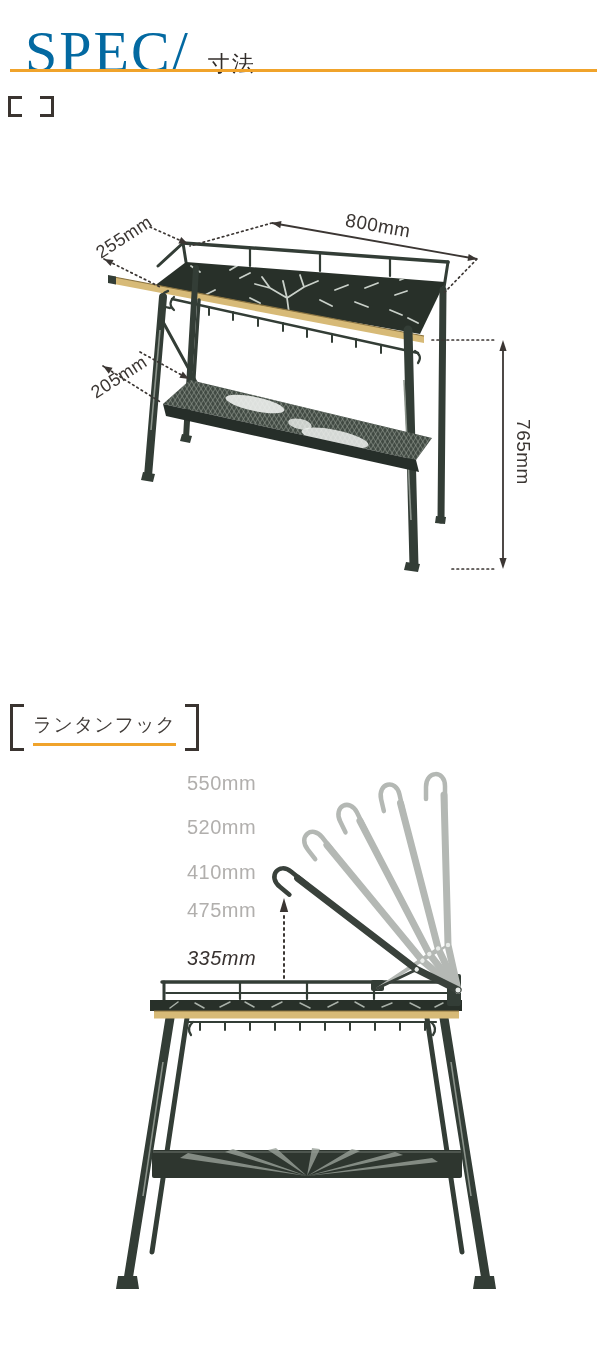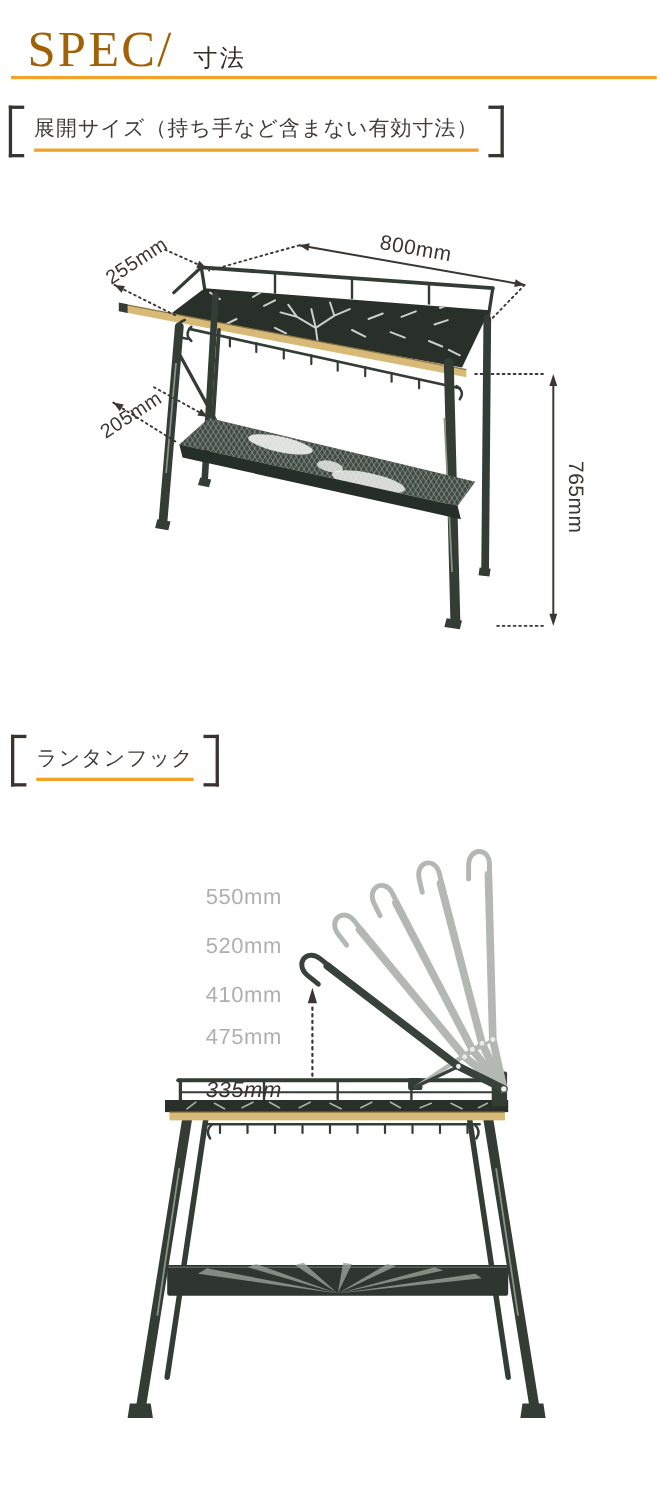--- a/index.html
+++ b/index.html
@@ -4,34 +4,34 @@
 <style>
   html,body { margin:0; padding:0; }
   body {
     width:600px; height:1366px; position:relative;
     background:#ffffff; overflow:hidden;
     font-family:"Liberation Sans", sans-serif;
     color:#3b3633;
   }
   
   .spec-header { position:absolute; left:25px; top:18px; display:flex; align-items:baseline; }
-  .spec-en { font-family:"Liberation Serif", serif; font-size:46px; letter-spacing:2px; color:#a16207; }
+  .spec-en { font-family:"Liberation Serif", serif; font-size:58px; letter-spacing:2px; color:#0369a1; }
   .spec-ja { font-size:22px; margin-left:18px; color:#332e2b; letter-spacing:2px; }
   .header-rule { position:absolute; left:10px; top:69px; width:587px; height:3px; background:#f0a32b; }
 
   
   .bracket-label { position:absolute; display:flex; align-items:stretch; }
   .bk { width:11px; }
   .bk-l { border-left:3px solid #3a3430; border-top:3px solid #3a3430; border-bottom:3px solid #3a3430; }
   .bk-r { border-right:3px solid #3a3430; border-top:3px solid #3a3430; border-bottom:3px solid #3a3430; }
   .bl-text-wrap { display:flex; flex-direction:column; justify-content:center; padding:8px 9px 5px 9px; }
   .bl-text { font-size:19px; letter-spacing:1px; color:#413c39; white-space:nowrap; }
   .orange-underline { height:3px; background:#f0a32b; margin-top:5px; }
   #label-expanded { left:8px; top:96px; }
-  #label-hook { left:10px; top:668px; }
+  #label-hook { left:10px; top:704px; }
 
   
   .fig { position:absolute; }
   #fig-expanded { left:60px; top:190px; }
   #fig-hook { left:60px; top:740px; }
 
   svg text { font-family:"Liberation Sans", sans-serif; fill:#3b3633; }
   .dim { font-size:18px; letter-spacing:0.5px; }
   .dim-big { font-size:19px; letter-spacing:0.5px; }
   .fr  { stroke:#333d36; fill:none; stroke-linecap:round; stroke-linejoin:round; }
@@ -44,37 +44,36 @@
 
   .ghost-arm .arm-bar  { stroke:#b4b8b4; stroke-width:7; fill:none; stroke-linejoin:round; stroke-linecap:round; }
   .ghost-arm .arm-hook { stroke:#b4b8b4; stroke-width:4.5; fill:none; stroke-linecap:round; }
   .dark-arm  .arm-bar  { stroke:#39413b; stroke-width:7; fill:none; stroke-linejoin:round; stroke-linecap:round; }
   .dark-arm  .arm-hook { stroke:#39413b; stroke-width:4.5; fill:none; stroke-linecap:round; }
   .arm-joint { fill:#e9ece9; stroke:none; }
   .ghost-brace { stroke:#b4b8b4; stroke-width:2.6; fill:none; stroke-linecap:round; }
   .dark-brace  { stroke:#39413b; stroke-width:3; fill:none; stroke-linecap:round; }
 
   
-  .hook-height { position:absolute; left:187px; width:68px; text-align:right; font-size:20px; line-height:24px; letter-spacing:0.5px;margin-top:33px; }
+  .hook-height { position:absolute; left:187px; width:68px; text-align:right; font-size:20px; line-height:24px; letter-spacing:0.5px; }
   .h-ghost  { color:#b1afad; }
   .h-active { color:#383230;font-style:italic; }
 </style>
 </head>
 <body>
 
 <div class="spec-header">
   <span class="spec-en">SPEC/</span>
   <span class="spec-ja">寸法</span>
 </div>
 <div class="header-rule"></div>
 
 <div class="bracket-label" id="label-expanded">
   <span class="bk bk-l"></span>
   <span class="bl-text-wrap">
-    <span class="bl-text">展開サイズ（持ち手など含まない有効寸法）</span>
     <span class="orange-underline"></span>
   </span>
   <span class="bk bk-r"></span>
 </div>
 
 <svg id="fig-expanded" class="fig" width="520" height="395" viewBox="60 190 520 395">
   <defs>
     <clipPath id="topclip">
       <polygon points="186,262 445,282 420,334 153,287"></polygon>
     </clipPath>

